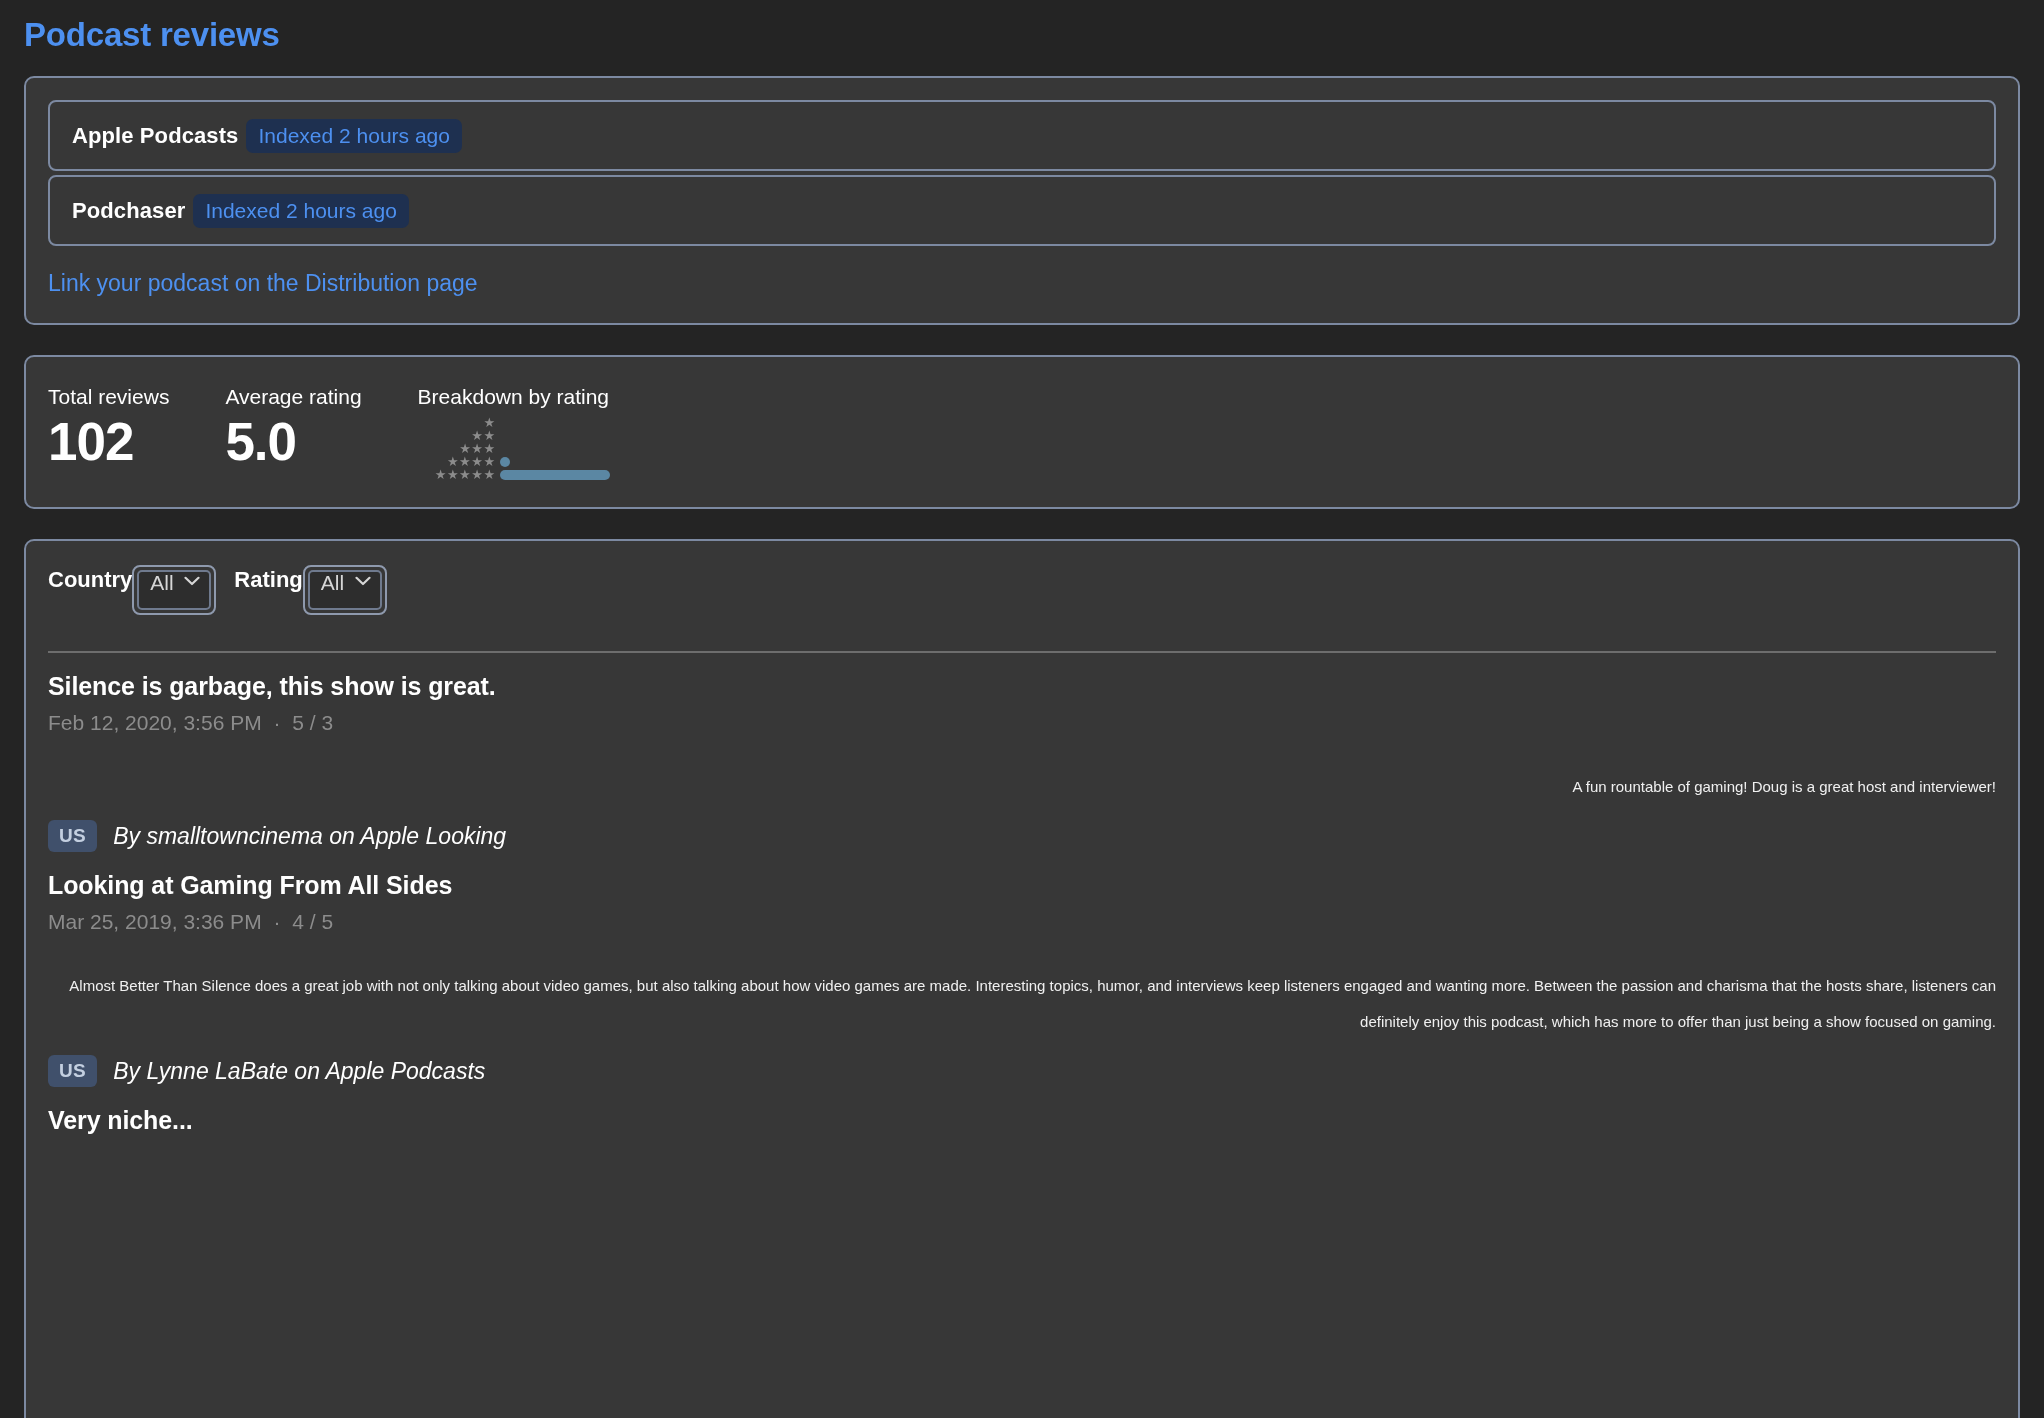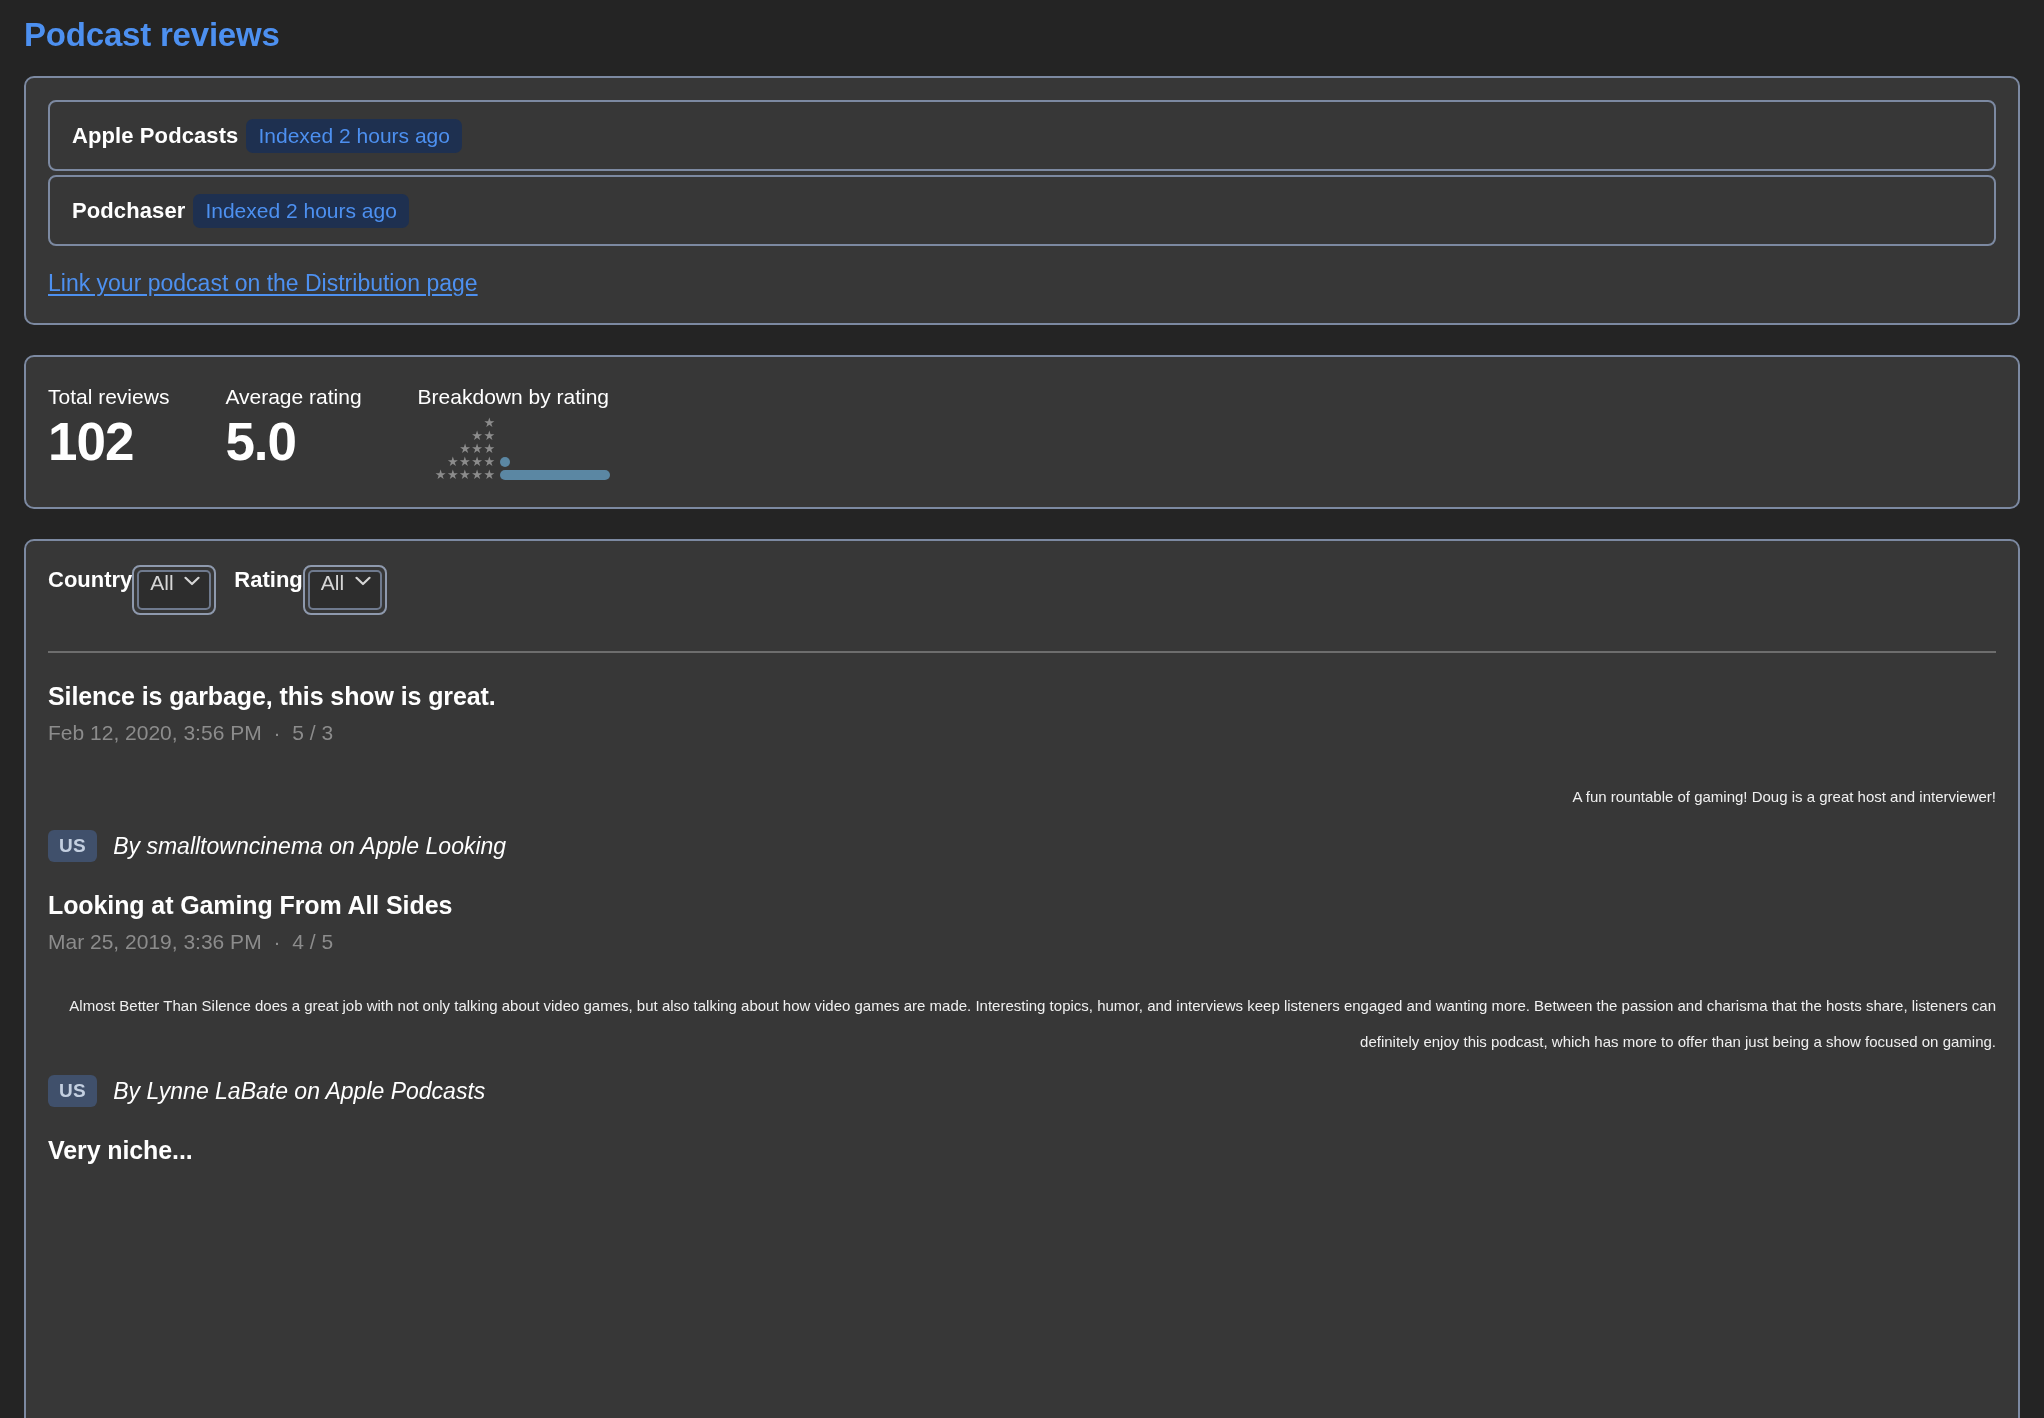--- a/index.html
+++ b/index.html
@@ -72,21 +72,20 @@
     border-radius: 7px;
     padding: 6px 12px 7px 12px;
     line-height: 1;
     white-space: nowrap;
   }
   .link-distribution {
     display: inline-block;
     margin-top: 24px;
     color: #4d90f0;
     font-size: 23px;
-    text-decoration: underline;
     text-underline-offset: 3px;
     cursor: pointer;
     text-align: right;
   }
   
   .stats-card {
     margin-top: 30px;
     padding: 26px 22px 26px 22px;
     display: flex;
     align-items: flex-start;
@@ -193,21 +192,21 @@
     margin-left: 8px;
     display: inline-block;
   }
   .divider {
     height: 2px;
     background: #6d6d6d;
     margin: 36px 0 0 0;
   }
   
   .review {
-    padding-top: 26px;
+    padding-top: 16px;
   }
   .review-title {
     font-size: 25px;
     font-weight: bold;
     color: #ffffff;
     line-height: 34px;
     letter-spacing: -0.1px;
   }
   .review-meta {
     margin-top: 6px;

